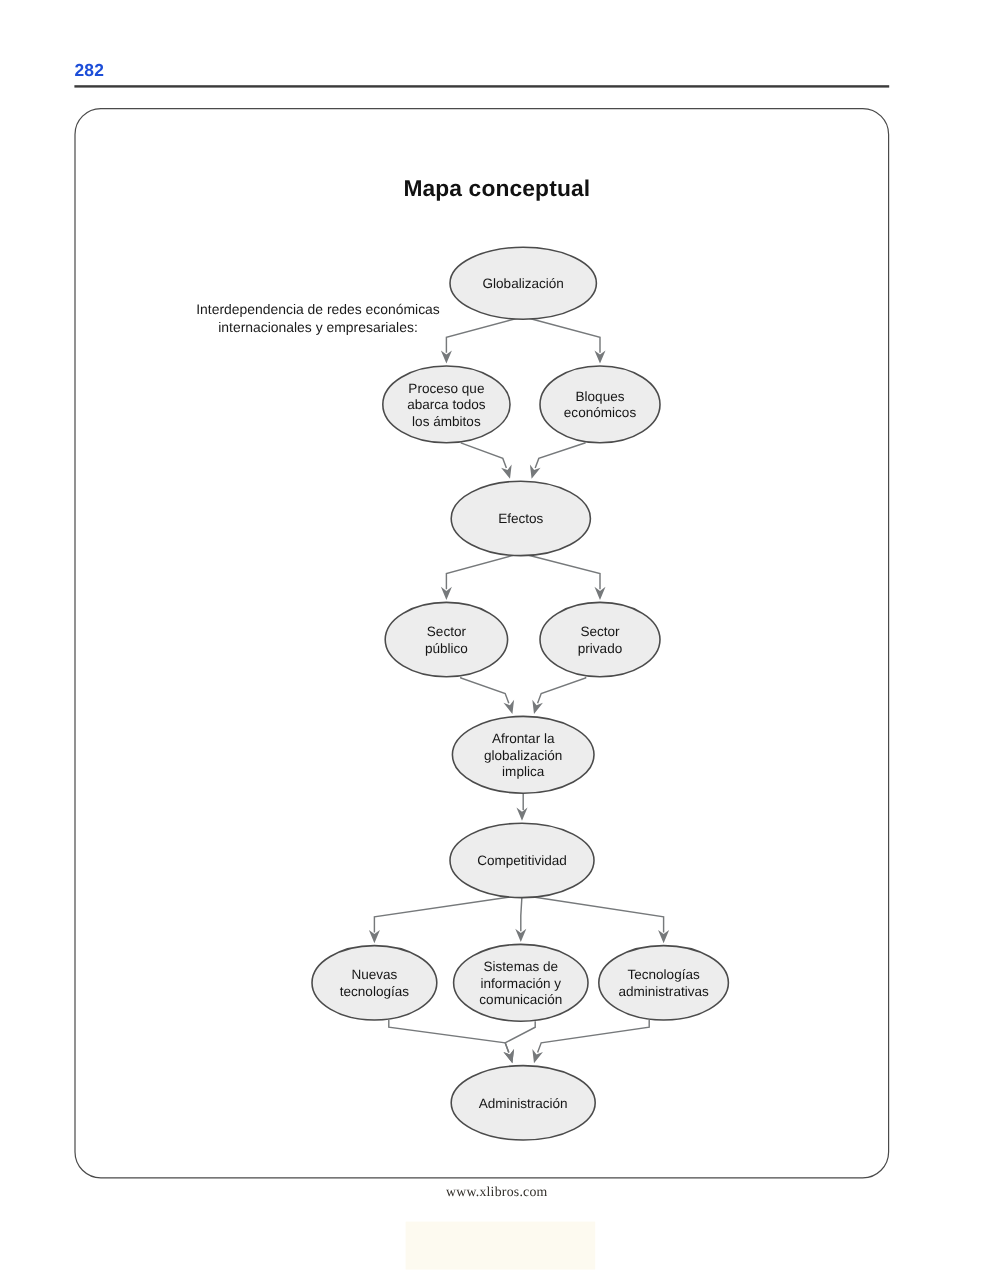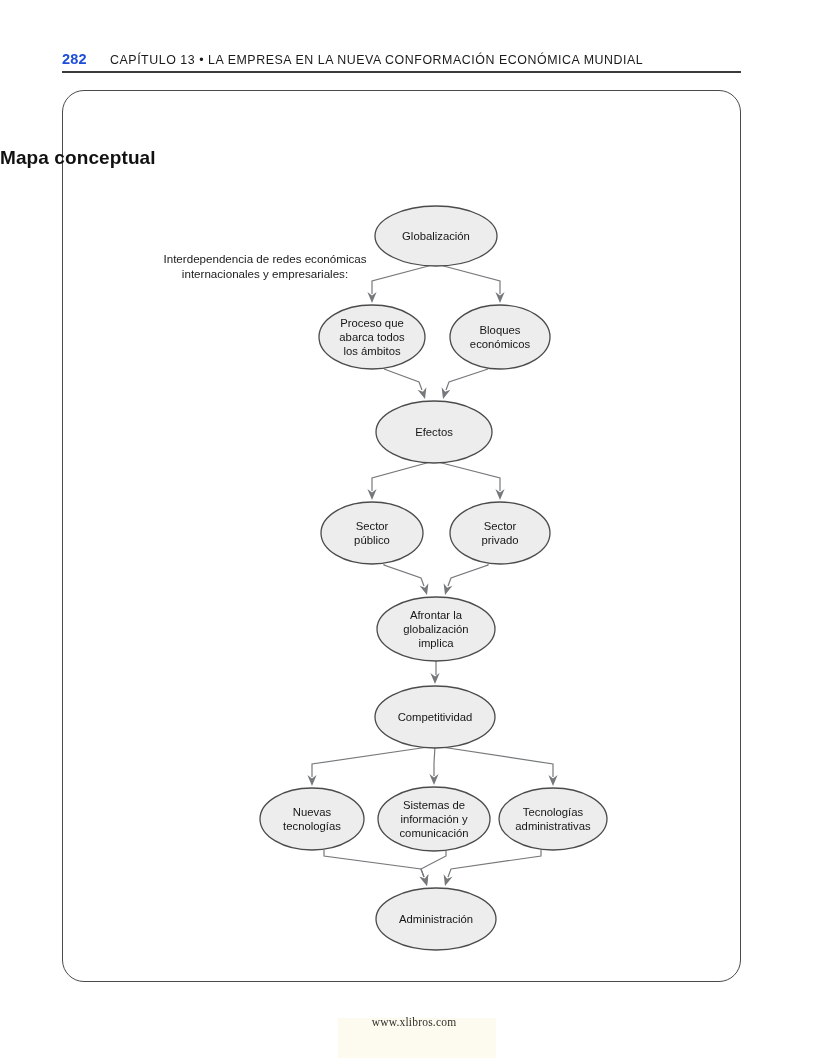--- a/index.html
+++ b/index.html
@@ -63,21 +63,21 @@
     box-sizing: border-box;
     background: #ffffff;
   }
 
   
   #map-title {
     position: absolute;
     left: 0;
     top: 147px;
     width: 828px;
-    text-align: left;
+    text-align: center;
     font-size: 19px;
     font-weight: bold;
     color: #111111;
     letter-spacing: 0.1px;
   }
 
   
   #side-note {
     position: absolute;
     left: 140px;
@@ -124,35 +124,34 @@
     position: absolute;
     left: 338px;
     top: 1018px;
     width: 158px;
     height: 40px;
     background: #fdfaf0;
   }
   #footer-text {
     position: absolute;
     left: 0;
-    top: 1016px;
+    top: 988px;
     width: 828px;
     text-align: center;
     font-family: "Liberation Serif", serif;
     font-size: 11.5px;
     color: #33302b;
     letter-spacing: 0.2px;
   }
 </style>
 </head>
 <body>
 
 <div id="page-header">
   <span class="hdr-page-num">282</span>
-  <span class="hdr-title">CAPÍTULO 13  •  LA EMPRESA EN LA NUEVA CONFORMACIÓN ECONÓMICA MUNDIAL</span>
 </div>
 <div id="header-rule"></div>
 
 <div id="content-frame"></div>
 
 <div id="map-title">Mapa conceptual</div>
 
 <div id="side-note">Interdependencia de redes económicas internacionales y empresariales:</div>
 
 <svg id="diagram-svg" viewBox="0 0 828 1064" xmlns="http://www.w3.org/2000/svg">

